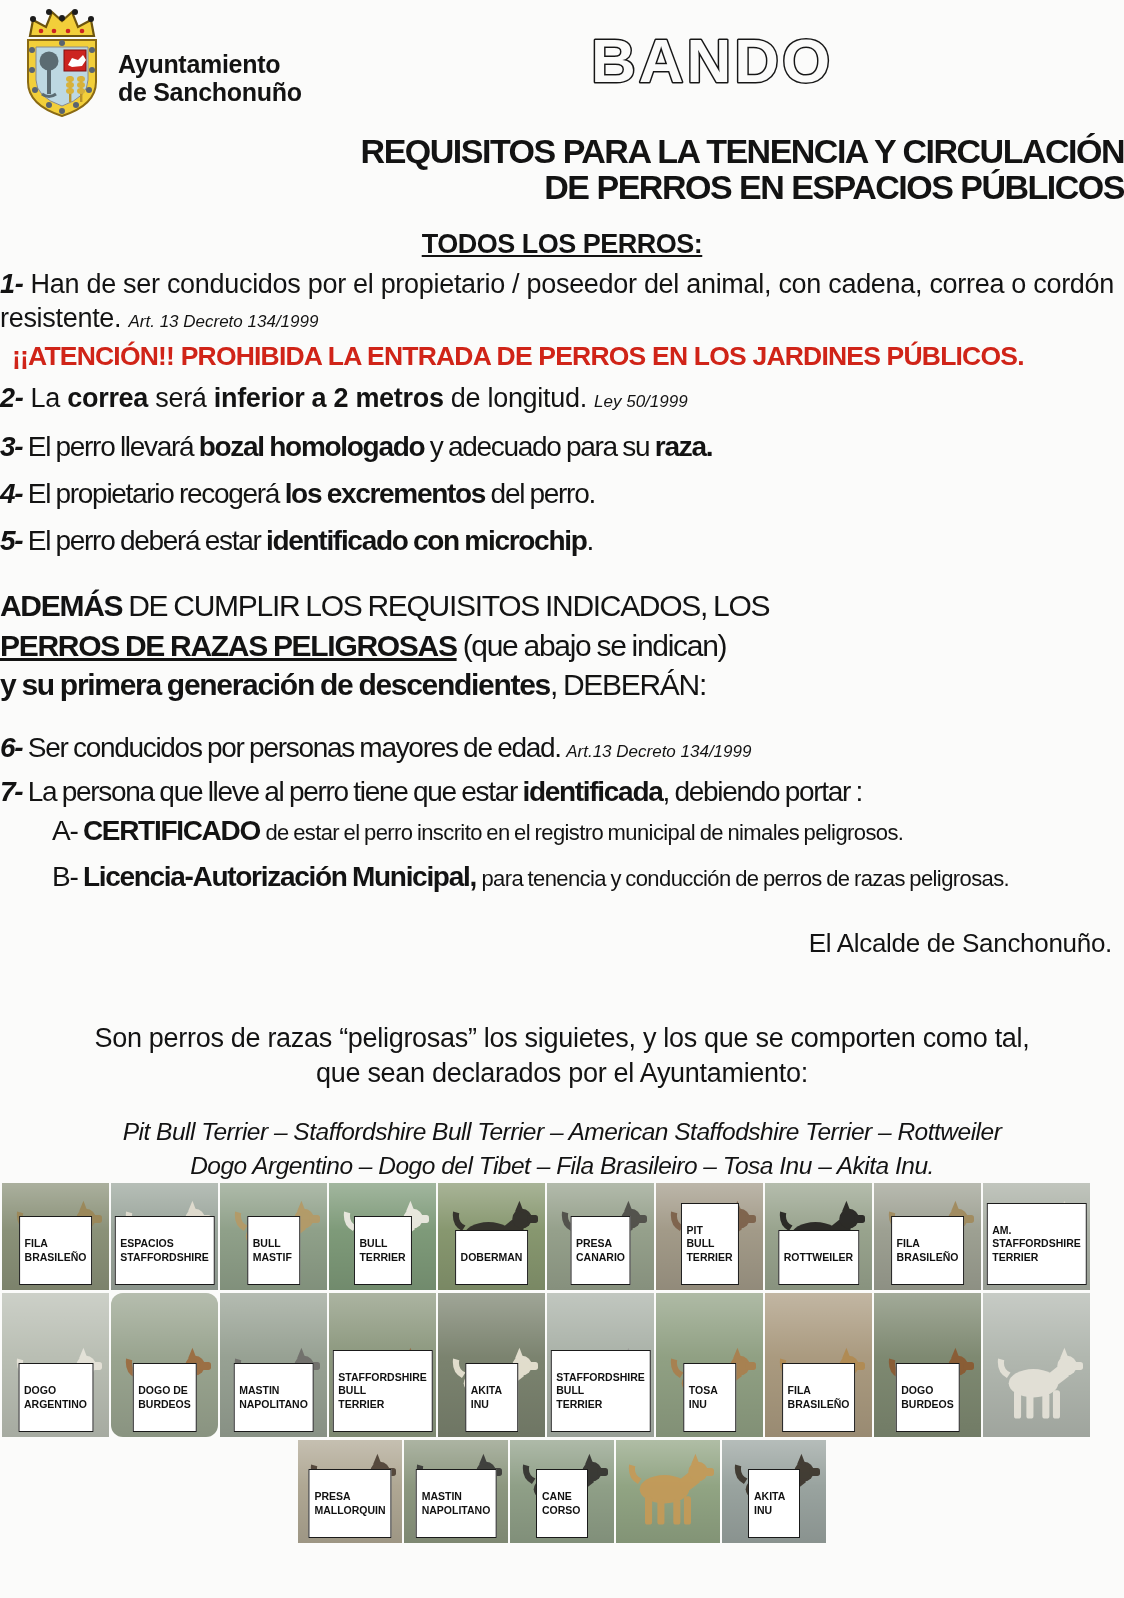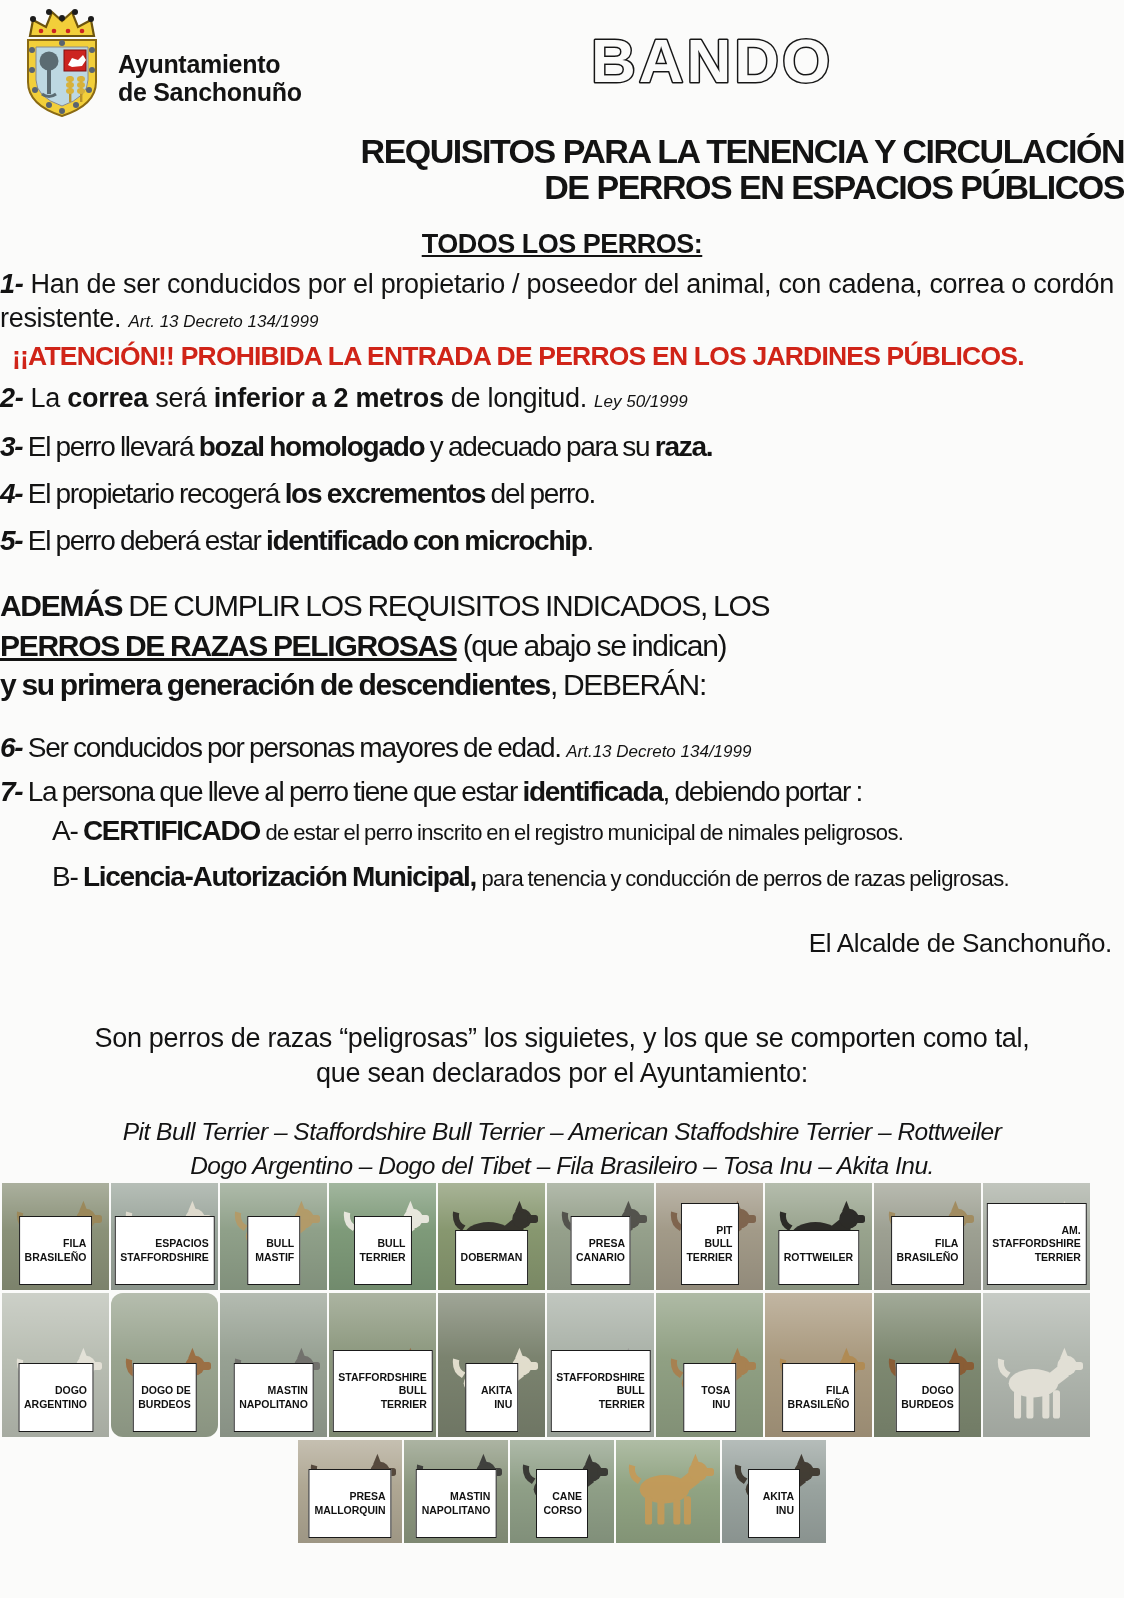--- a/index.html
+++ b/index.html
@@ -39,21 +39,21 @@
   .grow.r2{margin-top:3px}
   .grow.r2 .tile{flex:0 0 107px;height:144px}
   .grow.r3{margin-top:3px;justify-content:center;padding-left:0}
   .grow.r3 .tile{flex:0 0 104px;height:103px}
   .tile{position:relative;overflow:hidden}
   .tile::before{content:"";position:absolute;inset:0;background:linear-gradient(180deg,rgba(255,255,255,.28),rgba(255,255,255,0) 45%,rgba(0,0,0,.10))}
   .tile svg.dog{position:absolute;left:50%;transform:translateX(-50%);bottom:12px;opacity:.92}
   .plabel{
     position:absolute;left:50%;transform:translateX(-50%);bottom:5px;z-index:2;
     background:#fff;border:1.5px solid #1a1a1a;padding:20px 5px;
-    font-weight:700;font-size:10.5px;line-height:1.3;text-align:right;
+    font-weight:700;font-size:10.5px;line-height:1.3;text-align:left;
     white-space:pre-line;max-width:96px;color:#111;
   }
 </style>
 </head>
 <body style="background: rgb(251, 251, 250);">
 
 <div class="hdr">
   <svg class="crest" width="92" height="114" viewBox="0 0 92 114">
     <path d="M14,30 L78,30 L75,14 L62,21 L56,6 L46,15 L36,6 L30,21 L17,14 Z" fill="#f2cf3a" stroke="#6d540e" stroke-width="2.2"></path>
     <circle cx="17" cy="13" r="3" fill="#1c1c1c"></circle>

